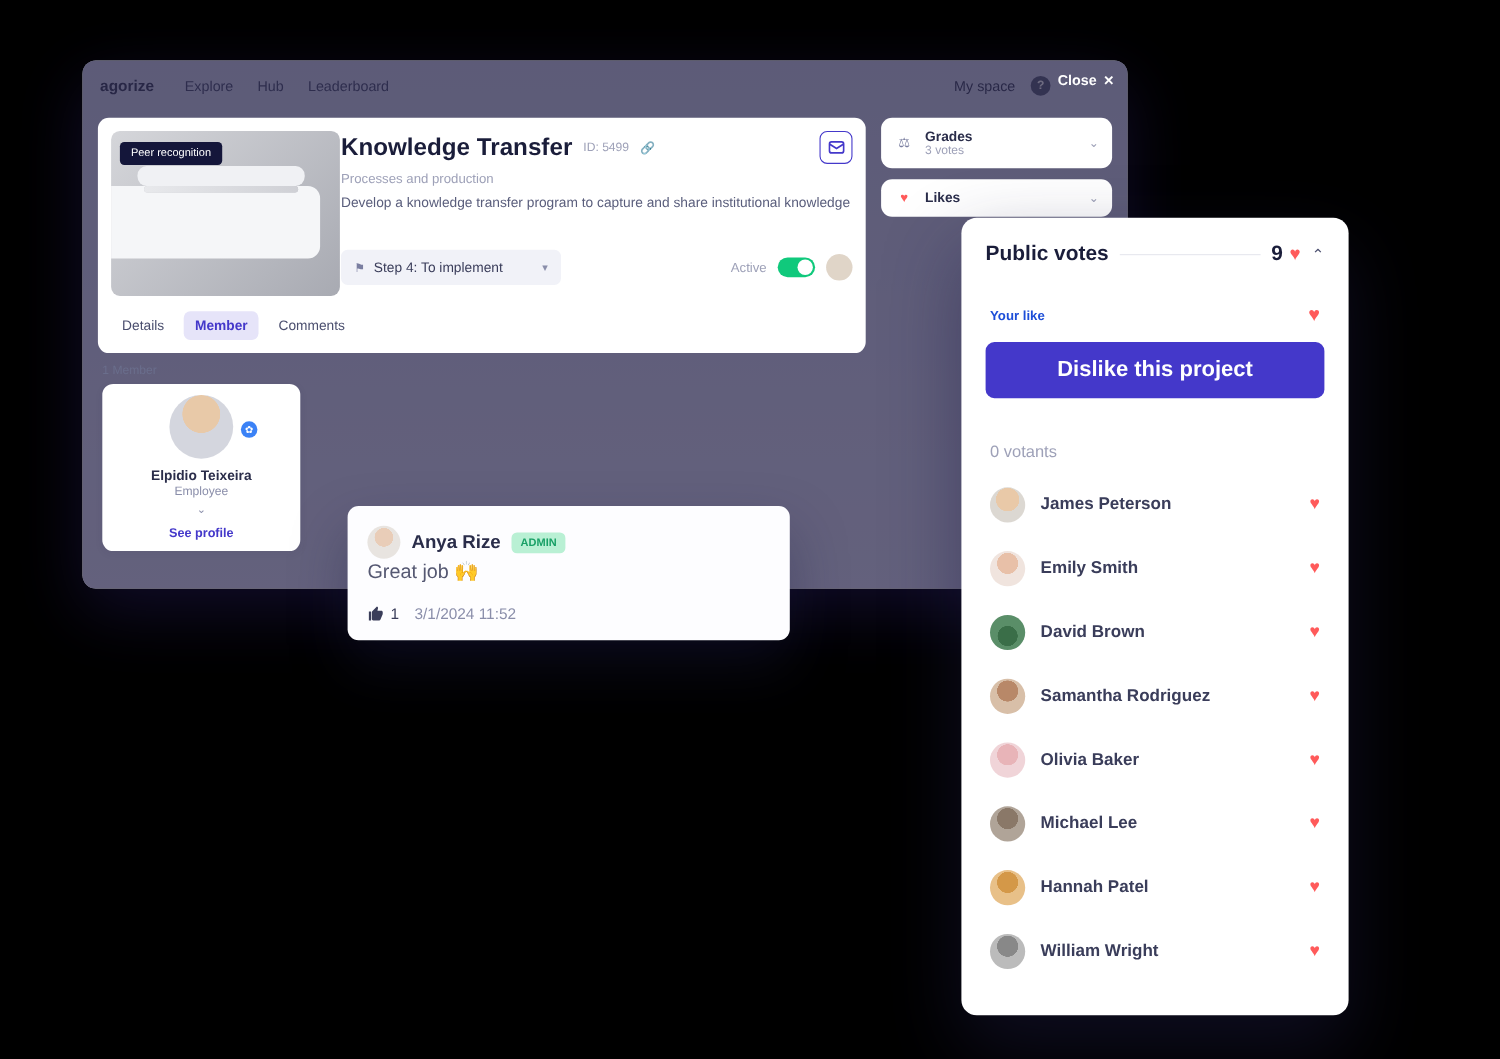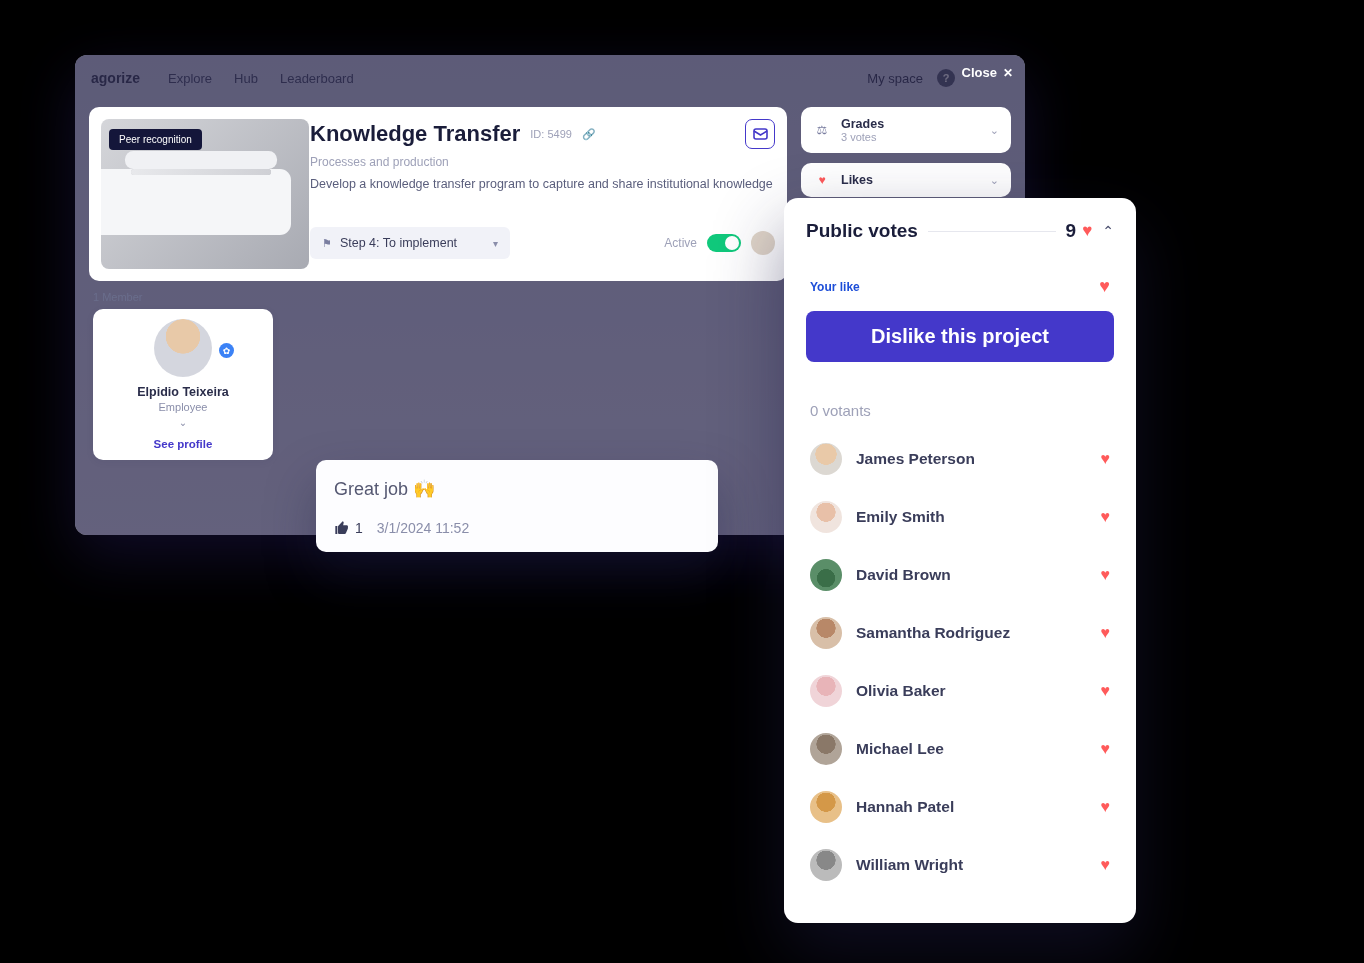--- a/index.html
+++ b/index.html
@@ -195,21 +195,21 @@
   .cc-head { display:flex; align-items:center; gap: 10px;}
   .cc-avatar { width: 30px; height:30px; border-radius:50%; background: radial-gradient(circle at 50% 35%, #e9cdb8 34%, #e8e4e0 35% 100%); }
   .cc-name { font-weight:800; color:#2a2d4a; font-size:17px;}
   .admin-badge { background:#b9f0d4; color:#18a066; font-size:10px; font-weight:700; padding:4px 8px; border-radius:5px;}
   .cc-body { color:#555872; font-size:18px;}
   .cc-foot { margin-top:20px; display:flex; align-items:center; gap:14px; color:#8a8eaa; font-size:14px;}
   .thumb-icon { color:#3a3d5a; display:flex; align-items:center; gap:5px; font-size:14px;}
 
   .votes-card {
     position: absolute;
-    left: 784px;
+    left: 874px;
     top: 198px;
     width: 352px;
     background:#fff;
     border-radius: 14px;
     padding: 22px 22px 32px;
     box-shadow: 0 30px 70px rgba(30,28,70,0.45);
     z-index: 6;
   }
   .vc-head { display:flex; align-items:center; }
   .vc-title { font-size:19px; font-weight:600; color:#1a1d3a;}
@@ -299,20 +299,25 @@
               <span class="step-caret">▾</span>
             </div>
             <div class="step-right">
               <span>Active</span>
               <div class="toggle"></div>
               <div class="mini-avatar"></div>
             </div>
           </div>
         </div>
       </div>
+      <div class="tabs">
+        <div class="tab">Details</div>
+        <div class="tab active">Member</div>
+        <div class="tab">Comments</div>
+      </div>
     </div>
 
     <div class="side-panels">
       <div class="side-panel">
         <span class="sp-icon">⚖</span>
         <div class="sp-text">
           <span class="sp-title">Grades</span>
           <span class="sp-sub">3 votes</span>
         </div>
         <span class="sp-chev">⌄</span>
@@ -335,20 +340,25 @@
       </div>
       <div class="m-name">Elpidio Teixeira</div>
       <div class="m-role">Employee</div>
       <div class="m-chev">⌄</div>
       <div class="m-link">See profile</div>
     </div>
   </div>
 </div>
 
 <div class="comment-card">
+  <div class="cc-head">
+    <div class="cc-avatar"></div>
+    <span class="cc-name">Anya Rize</span>
+    <span class="admin-badge">ADMIN</span>
+  </div>
   <div class="cc-body">Great job 🙌</div>
   <div class="cc-foot">
     <span class="thumb-icon">
       <svg width="16" height="16" viewBox="0 0 24 24" fill="#3a3d5a">
           <path d="M2 21h3V9H2v12zm19-11c0-1.1-.9-2-2-2h-5.3l.8-3.8v-.3c0-.4-.2-.8-.4-1.1L13 2 6.6 8.6C6.2 9 6 9.5 6 10v9c0 1.1.9 2 2 2h8c.8 0 1.5-.5 1.8-1.2l2.9-6.8c.1-.3.2-.6.2-.9V10z"></path>
         </svg>
       <span>1</span>
     </span>
     <span>3/1/2024 11:52</span>
   </div>

